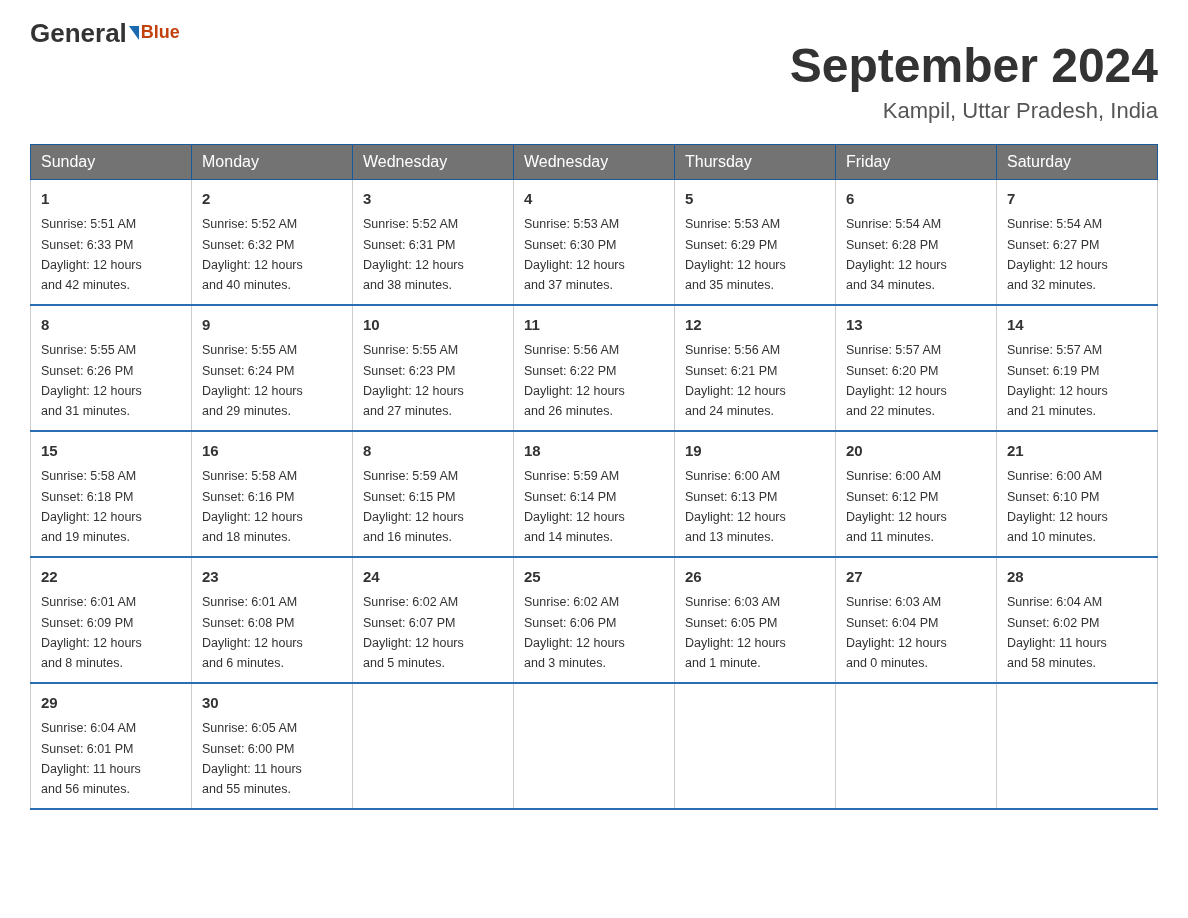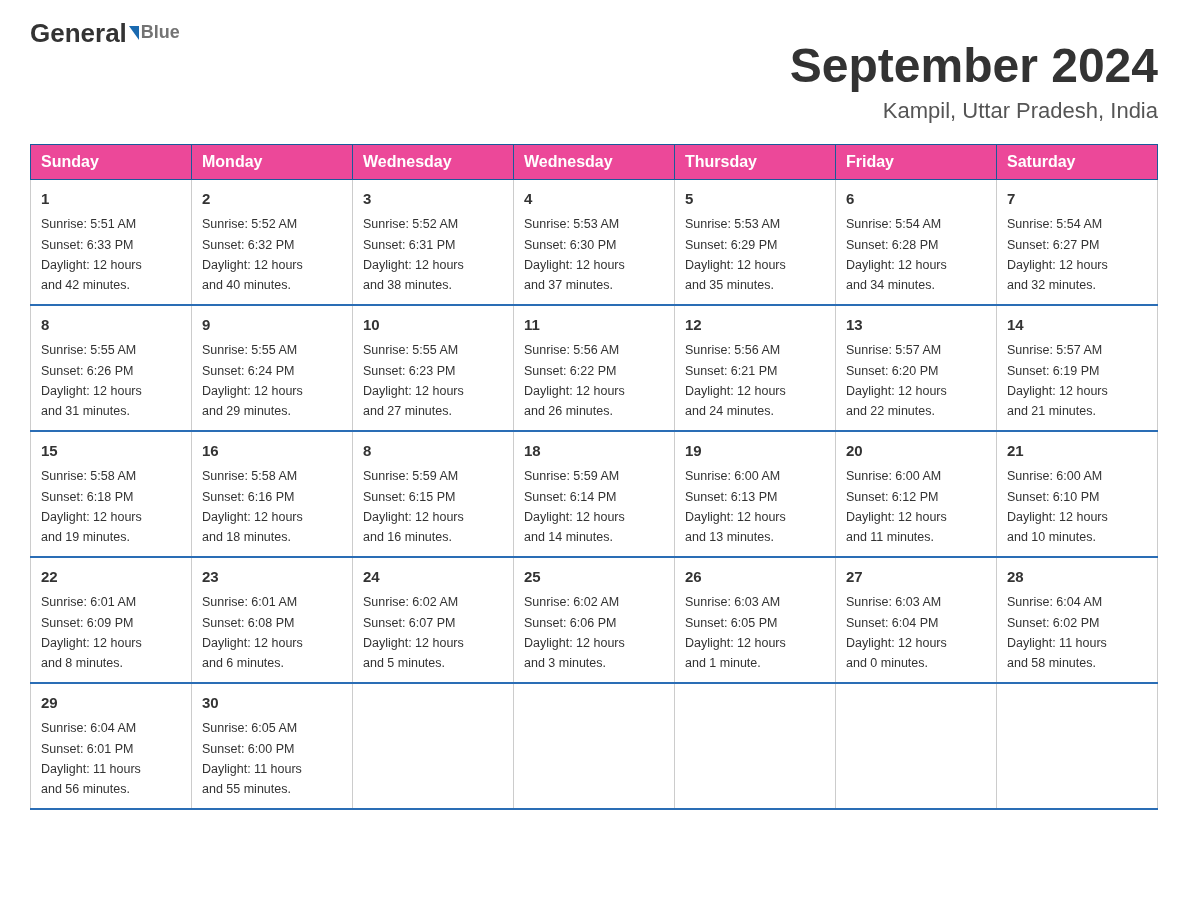--- a/index.html
+++ b/index.html
@@ -33,21 +33,21 @@
       width: 0;
       height: 0;
       border-left: 10px solid transparent;
       border-top: 14px solid #1a6ab0;
       margin-left: 2px;
       vertical-align: middle;
       position: relative;
       top: -2px;
     }
     .logo-subtitle {
-      color: #737373;
+      color: #c2410c;
       font-size: 18px;
       font-weight: bold;
       margin-top: 2px;
       margin-left: 2px;
     }
     .title-area {
       text-align: right;
       margin-top: 20px;
     }
     .main-title {
@@ -60,24 +60,24 @@
       font-size: 22px;
       color: #555;
       margin-top: 5px;
     }
     .calendar-table {
       width: 100%;
       border-collapse: collapse;
       border: 1px solid #bbb;
     }
     .calendar-table thead th {
-      background-color: #ec4899;
+      background-color: #737373;
       color: #fff;
       font-size: 16px;
-      font-weight: bold;
+      font-weight: normal;
       padding: 8px 10px;
       text-align: left;
       border: 1px solid #1a5a9a;
     }
     .calendar-table tbody td {
       vertical-align: top;
       padding: 8px 10px;
       border: 1px solid #ccc;
       font-size: 13px;
       line-height: 1.5;

